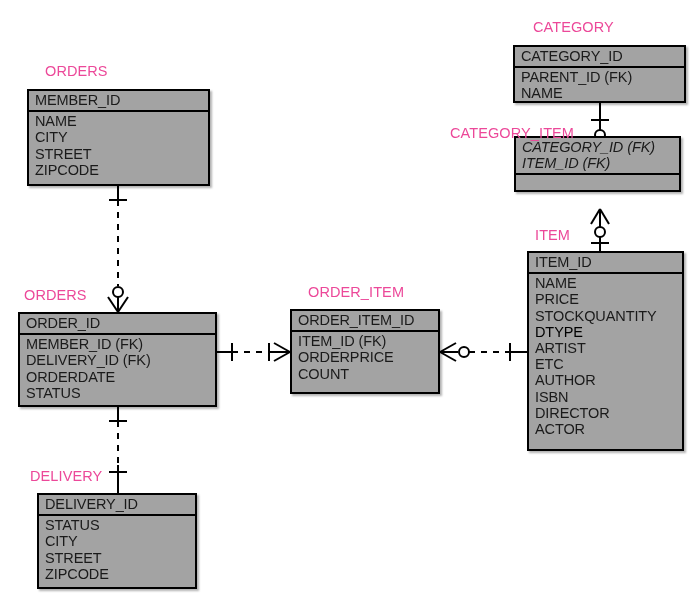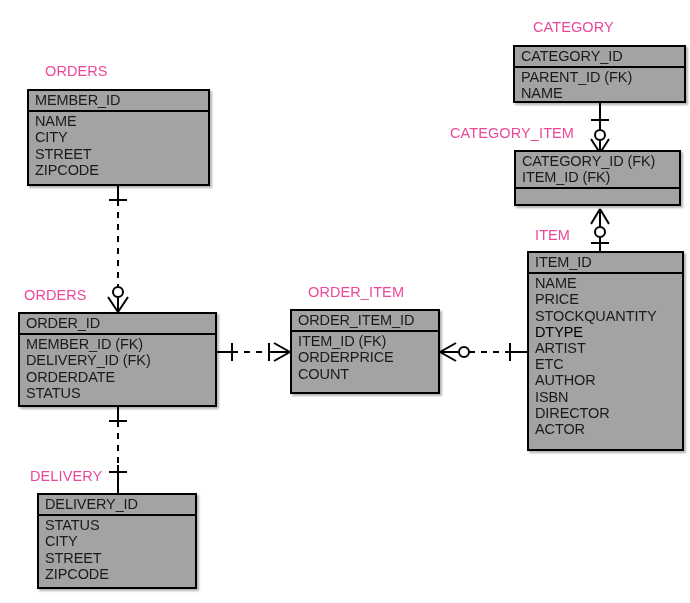--- a/index.html
+++ b/index.html
@@ -191,21 +191,21 @@
       <div class="field">ARTIST</div>
       <div class="field">ETC</div>
       <div class="field">AUTHOR</div>
       <div class="field">ISBN</div>
       <div class="field">DIRECTOR</div>
       <div class="field">ACTOR</div>
     </div>
   </div>
 
   <div class="ent-title" style="left:450px; top:125px;">CATEGORY_ITEM</div>
-  <div class="entity" style="left:514px; top:150px; width:167px; height:56px;">
+  <div class="entity" style="left:514px; top:136px; width:167px; height:56px;font-style:italic;">
     <div class="pk-section">
       <div class="field">CATEGORY_ID (FK)</div>
       <div class="field">ITEM_ID (FK)</div>
     </div>
     <div class="attr-section empty"></div>
   </div>
 
   <div class="ent-title" style="left:533px; top:19px;">CATEGORY</div>
   <div class="entity" style="left:513px; top:45px; width:173px; height:58px;">
     <div class="pk-section">

